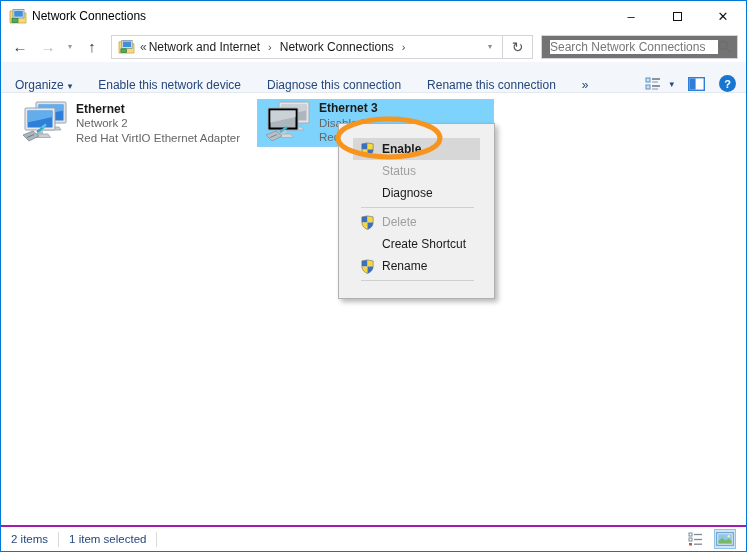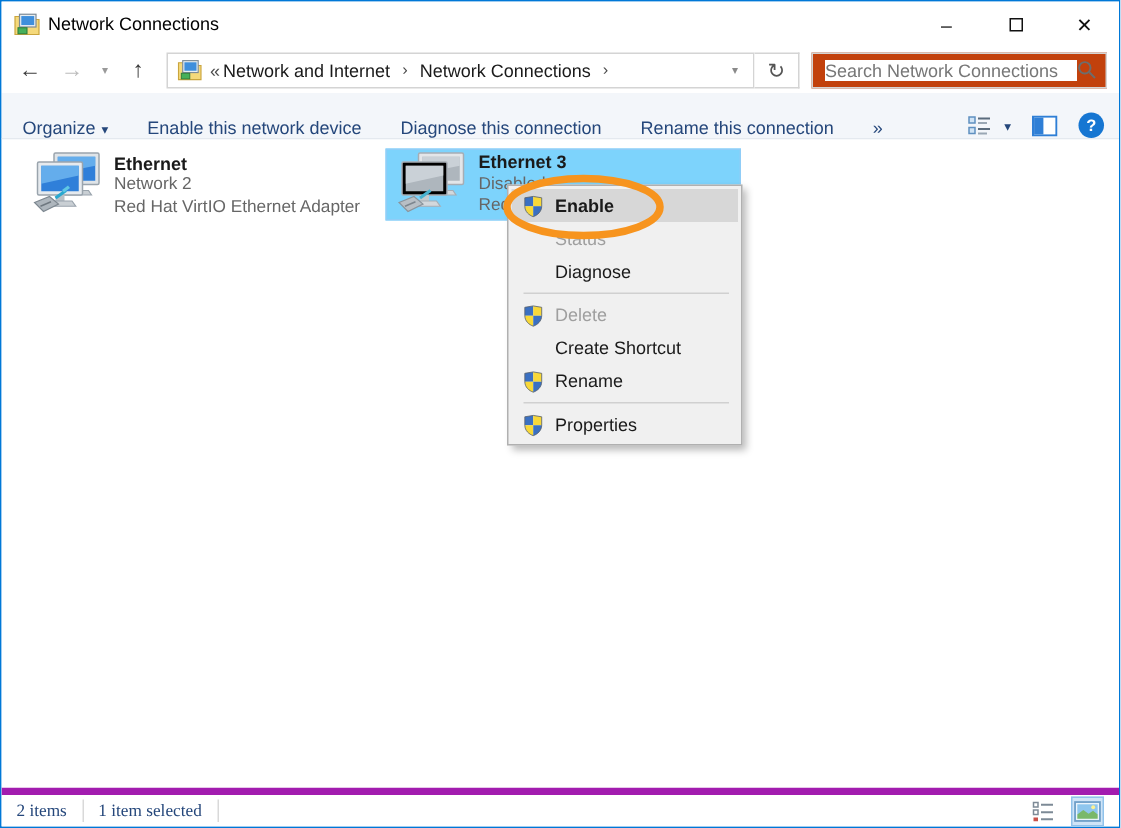--- a/index.html
+++ b/index.html
@@ -22,21 +22,21 @@
   .nav-drop { width:14px; color:#9a9a9a; font-size:8px; }
   .nav-up { color:#3b3b3b; }
   .addr-group { display:flex; flex:1 1 auto; margin-left:4px; }
   .breadcrumb-box { flex:1 1 auto; height:24px; border:1px solid #d4d4d4; display:flex; align-items:center; padding:0 4px 0 4px; font-size:12px; color:#1a1a1a; background:#fff; }
   .crumb-icon { width:17px; height:15px; margin:0 5px 0 2px; }
   .crumb-sep { color:#4a4a4a; margin:0 8px; font-size:11px; }
   .crumb-overflow { color:#4a4a4a; margin-right:2px; }
   .crumb { white-space:nowrap; }
   .crumb-caret { margin-left:auto; color:#8a8a8a; font-size:8px; padding:0 6px; }
   .refresh-box { width:30px; height:24px; border:1px solid #d4d4d4; border-left:none; display:flex; align-items:center; justify-content:center; color:#555; font-size:14px; background:#fff; }
-  .search-box { width:197px; height:24px; border:1px solid #d4d4d4; margin-left:6px; display:flex; align-items:center; background:#c2410c; padding:0 6px 0 8px; }
+  .search-box { width:197px; height:24px; border:1px solid #d4d4d4; margin-left:6px; display:flex; align-items:center; background:#737373; padding:0 6px 0 8px; }
   .search-box input { border:none; outline:none; flex:1 1 auto; font-size:12px; color:#333; font-family:"Liberation Sans", sans-serif; }
   .search-box input::placeholder { color:#777; opacity:1; }
 
   
   .commandbar { height:31px; background:#f3f6fa; border-bottom:1px solid #e4e9ef; display:flex; align-items:flex-end; padding:0 10px 0 14px; flex:0 0 auto; font-size:12px; color:#25477b; }
   .cmd-item { margin-right:26px; white-space:nowrap; }
   .cmd-caret { font-size:9px; margin-left:4px; color:#25477b; }
   .cmd-more { margin-right:0; color:#25477b; font-size:12px; }
   .cmd-right { margin-left:auto; display:flex; align-items:center; gap:14px; }
   .views-wrap { display:flex; align-items:center; gap:4px; }
@@ -46,33 +46,33 @@
   .content { flex:1 1 auto; position:relative; background:#fff; }
   .tile { position:absolute; top:6px; height:48px; width:237px; display:flex; align-items:center; padding:2px 4px; }
   .tile-1 { left:14px;align-items:flex-end; }
   .tile-2 { left:256px; background:#7dd3fc; border:1px solid #90cdf7; }
   .tile-icon { width:50px; height:44px; flex:0 0 auto; margin-right:7px; }
   .tile-text { display:flex; flex-direction:column; line-height:14.5px; overflow:hidden; white-space:nowrap; }
   .tile-name { font-size:12px; font-weight:bold; color:#1a1a1a; }
   .tile-detail { font-size:11.5px; color:#666; }
 
   
-  .context-menu { position:absolute; left:337px; top:30px; width:157px; background:#f0f0f0; border:1px solid #b0b0b0; box-shadow:3px 3px 5px rgba(0,0,0,0.28); padding:2px; z-index:5; }
+  .context-menu { position:absolute; left:337px; top:30px; width:157px; background:#f0f0f0; border:1px solid #b0b0b0; box-shadow:3px 3px 5px rgba(0,0,0,0.28); padding:14px; z-index:5; }
   .menu-item { height:22px; display:flex; align-items:center; font-size:12px; color:#1a1a1a; padding-left:7px; }
   .menu-item .mi-icon { width:22px; display:flex; align-items:center; justify-content:flex-start; }
   .menu-item.highlight { background:#d7d7d7; }
   .menu-item.bold .mi-label { font-weight:bold; }
   .menu-item.disabled .mi-label { color:#9f9f9f; }
   .menu-sep { height:1px; background:#d0d0d0; margin:3px 6px 3px 8px; }
 
   
   .annot { position:absolute; left:0; top:0; width:747px; height:432px; pointer-events:none; z-index:10; }
 
   
-  .statusbar { height:26px; border-top:5px solid #a21caf; display:flex; align-items:center; padding:0 10px; font-size:11.5px; color:#25477b; flex:0 0 auto; background:#fff;font-family:Liberation Serif, serif; }
+  .statusbar { height:26px; border-top:2px solid #a21caf; display:flex; align-items:center; padding:0 10px; font-size:11.5px; color:#25477b; flex:0 0 auto; background:#fff; }
   .status-sep { width:1px; height:15px; background:#d9d9d9; margin:0 10px; }
   .status-right { margin-left:auto; display:flex; align-items:center; gap:8px; }
   .view-toggle { display:flex; align-items:center; justify-content:center; width:22px; height:20px; }
   .view-toggle.active { background:#cfe4f7; border:1px solid #90c2ea; }
 
   svg { display:block; }
 </style>
 </head>
 <body>
 
@@ -266,32 +266,20 @@
               <path d="M8 1 L2 2 L2 8 L8 8 Z" fill="#3a70c2"></path>
               <path d="M8 1 L14 2 L14 8 L8 8 Z" fill="#f8d838"></path>
               <path d="M2 8 L8 8 L8 15.4 C5 14.4 2 11.8 2 8 Z" fill="#f8d838"></path>
               <path d="M8 8 L14 8 C14 11.8 11 14.4 8 15.4 Z" fill="#3a70c2"></path>
               <path d="M8 1 L2 2 L2 8 C2 11.8 5 14.4 8 15.4 C11 14.4 14 11.8 14 8 L14 2 Z" fill="none" stroke="#5a646e" stroke-width="0.6"></path>
             </svg>
         </span>
         <span class="mi-label">Rename</span>
       </div>
       <div class="menu-sep"></div>
-      <div class="menu-item">
-        <span class="mi-icon">
-          <svg width="15" height="15" viewBox="0 0 16 16">
-              <path d="M8 1 L2 2 L2 8 L8 8 Z" fill="#3a70c2"></path>
-              <path d="M8 1 L14 2 L14 8 L8 8 Z" fill="#f8d838"></path>
-              <path d="M2 8 L8 8 L8 15.4 C5 14.4 2 11.8 2 8 Z" fill="#f8d838"></path>
-              <path d="M8 8 L14 8 C14 11.8 11 14.4 8 15.4 Z" fill="#3a70c2"></path>
-              <path d="M8 1 L2 2 L2 8 C2 11.8 5 14.4 8 15.4 C11 14.4 14 11.8 14 8 L14 2 Z" fill="none" stroke="#5a646e" stroke-width="0.6"></path>
-            </svg>
-        </span>
-        <span class="mi-label">Properties</span>
-      </div>
     </div>
 
     <svg class="annot" viewBox="0 0 747 432">
       <ellipse cx="388" cy="45" rx="51" ry="19" fill="none" stroke="#F7941E" stroke-width="5"></ellipse>
     </svg>
   </div>
 
   <div class="statusbar">
     <span>2 items</span>
     <span class="status-sep"></span>

